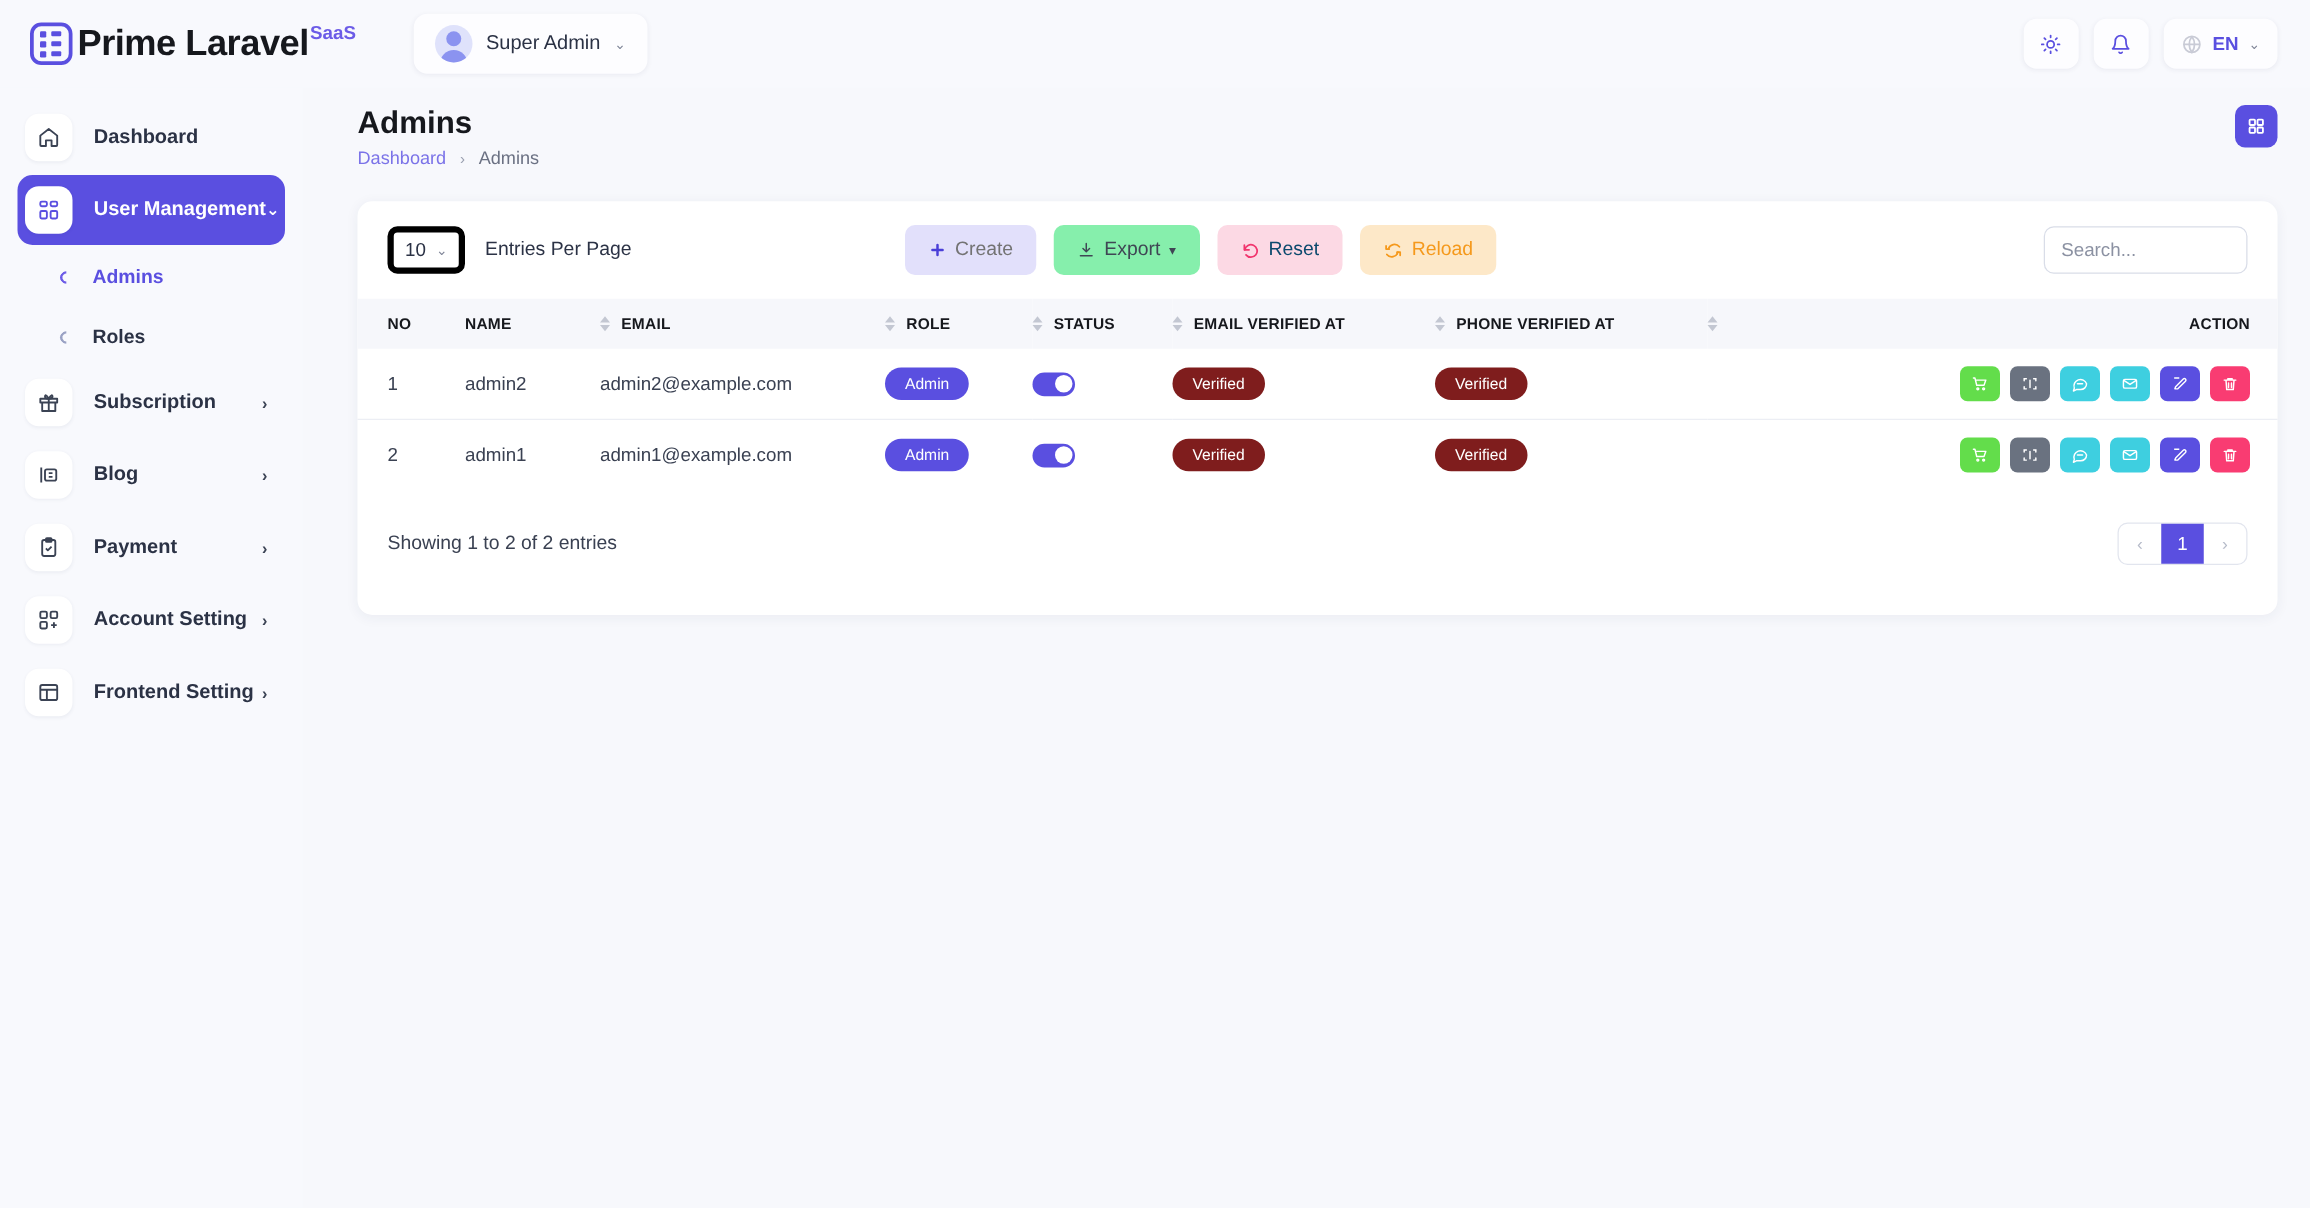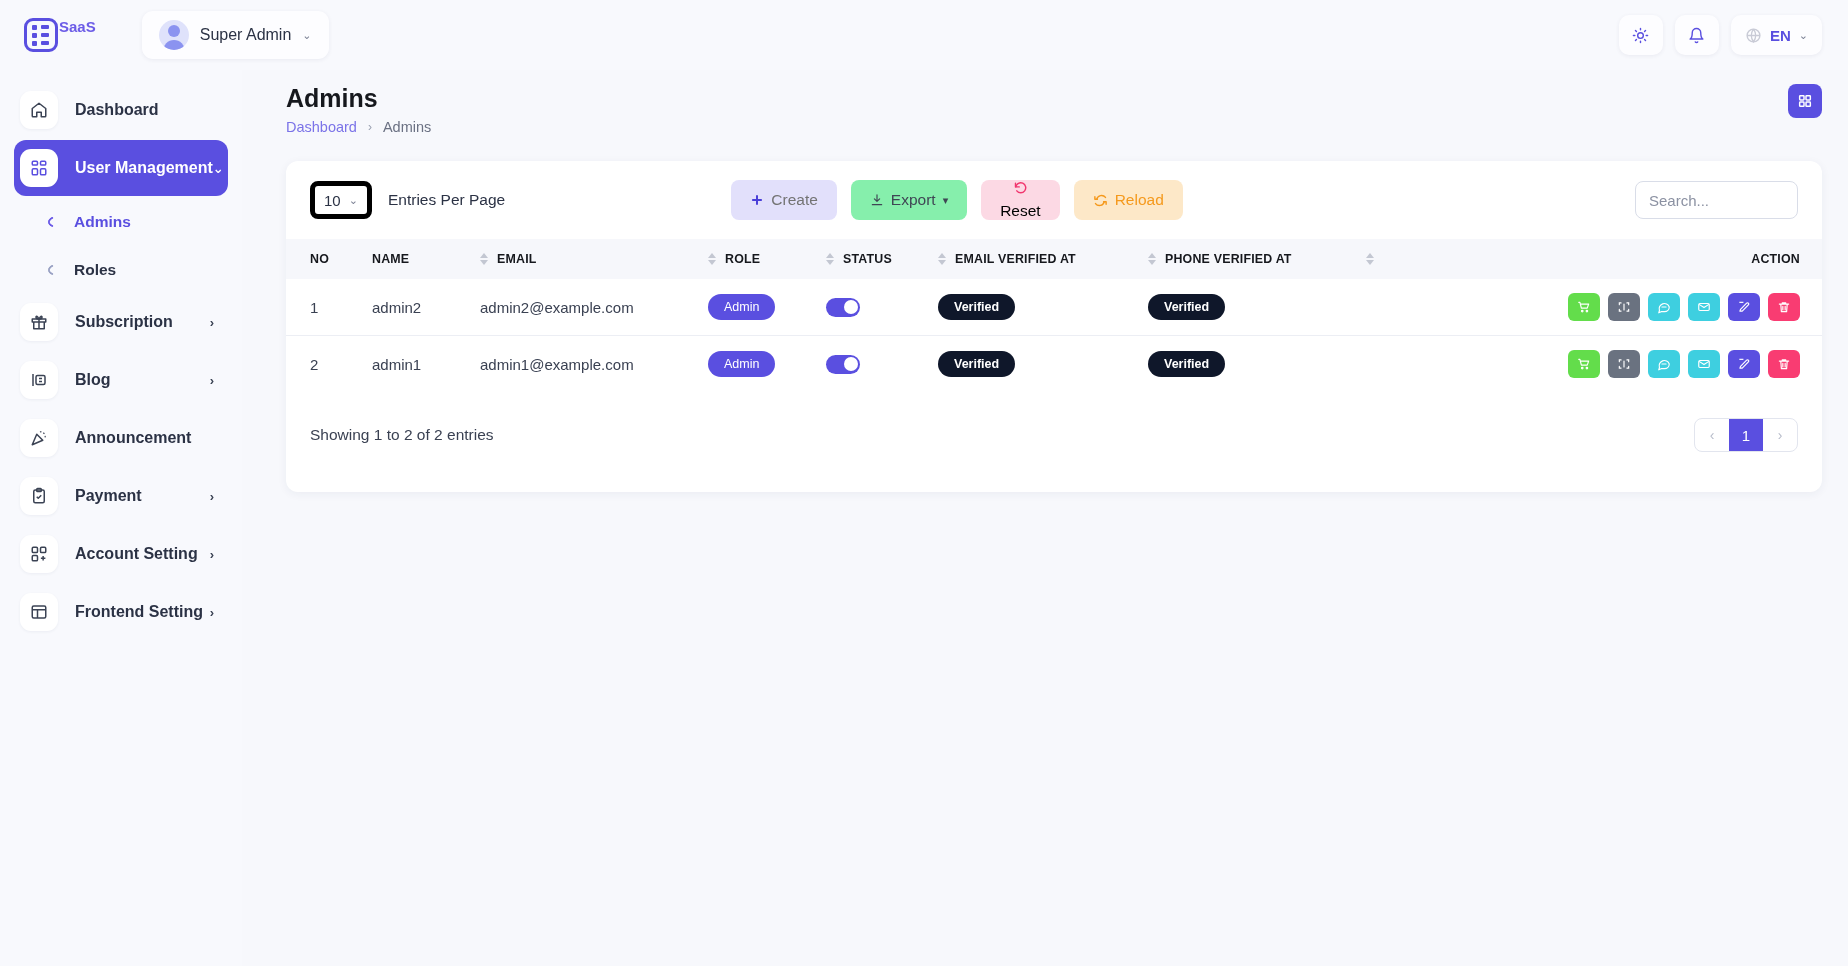--- a/index.html
+++ b/index.html
@@ -132,21 +132,21 @@
   }
   .entries-label { font-size: 15.5px; color: #2b3245; margin-left: 16px; }
 
   .btn-group { margin-left: auto; margin-right: auto; display: flex; gap: 14px; }
   .btn {
     height: 40px; border-radius: 8px; display: flex; align-items: center; justify-content: center;
     gap: 7px; padding: 0 19px; font-size: 15.5px; cursor: pointer; border: none; font-family: inherit;
   }
   .btn-create { background: #e2e0fb; color: #737373; }
   .btn-export { background: #86efac; color: #3f4654; }
-  .btn-reset  { background: #fcd9e4; color: #000000; flex-direction: column; }
+  .btn-reset  { background: #fcd9e4; color: #0c4a6e; }
   .btn-reload { background: #fde8c8; color: #f5991c; }
 
   .search-box {
     margin-left: auto; width: 163px; height: 38px; border: 1px solid #d9dde8;
     border-radius: 8px; padding: 0 13px; font-size: 15px; color: #2b3245;
     font-family: inherit; outline: none; background: #fff;
   }
   .search-box::placeholder { color: #8b91a2; }
 
   table { width: 100%; border-collapse: collapse; }
@@ -172,22 +172,22 @@
   .c-status{ width: 112px; }
   .c-ever  { width: 210px; }
   .c-pver  { width: 218px; }
   .c-act   { text-align: right; padding-right: 22px; }
 
   .badge-role {
     display: inline-block; background: #5a4fe0; color: #fff; font-size: 12.5px;
     border-radius: 20px; padding: 6px 16px; font-weight: 500;
   }
   .badge-verified {
-    display: inline-block; background: #0f172a; color: #fff; font-size: 12.5px;
-    border-radius: 20px; padding: 6px 16px; font-weight: 700;
+    display: inline-block; background: #7f1d1d; color: #fff; font-size: 12.5px;
+    border-radius: 20px; padding: 6px 16px; font-weight: 400;
   }
   .toggle {
     width: 34px; height: 19px; border-radius: 11px; background: #5a4fe0;
     position: relative; cursor: pointer;
   }
   .toggle .knob { position: absolute; right: 2.5px; top: 2.5px; width: 14px; height: 14px; border-radius: 50%; background: #fff; }
 
   .act-group { display: inline-flex; gap: 8px; }
   .act-btn {
     width: 32px; height: 28px; border-radius: 6px; display: flex; align-items: center;
@@ -216,20 +216,21 @@
 <div class="topbar">
   <div class="brand">
     <div class="brand-mark">
       <i></i>
         <i></i>
         <i></i>
         <i></i>
         <i></i>
         <i></i>
     </div>
+    <div class="brand-name">Prime Laravel</div>
     <div class="brand-sup">SaaS</div>
   </div>
 
   <div class="user-pill">
     <div class="avatar"></div>
     <span class="user-name">Super Admin</span>
     <span class="caret">⌄</span>
   </div>
 
   <div class="topbar-right">
@@ -307,29 +308,20 @@
       <svg width="18" height="18" viewBox="0 0 24 24" fill="none" stroke="#3b4354" stroke-width="2" stroke-linejoin="round">
           <path d="M4 4v16"></path>
           <rect x="8" y="6" width="12" height="12" rx="2"></rect>
           <path d="M12 10h4M12 14h4"></path>
         </svg>
     </span>
     <span class="nav-label">Blog</span>
     <span class="nav-arrow">›</span>
   </div>
 
-  <div class="nav-item">
-    <span class="nav-icon">
-      <svg width="18" height="18" viewBox="0 0 24 24" fill="none" stroke="#3b4354" stroke-width="2" stroke-linejoin="round">
-          <path d="M3 21l6-14 8 8z"></path>
-          <path d="M14 3l.5 1.5M19 5l-1 1.2M21 10l-1.5.3"></path>
-        </svg>
-    </span>
-    <span class="nav-label">Announcement</span>
-  </div>
 
   <div class="nav-item">
     <span class="nav-icon">
       <svg width="18" height="18" viewBox="0 0 24 24" fill="none" stroke="#3b4354" stroke-width="2" stroke-linejoin="round">
           <rect x="5" y="4" width="14" height="17" rx="2"></rect>
           <rect x="9" y="2" width="6" height="4" rx="1"></rect>
           <path d="M9 13l2 2 4-4"></path>
         </svg>
     </span>
     <span class="nav-label">Payment</span>

